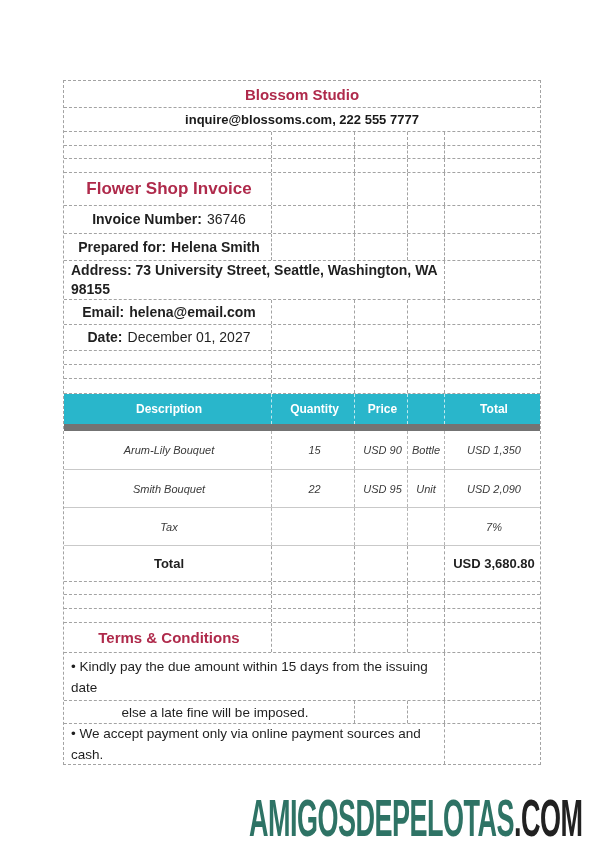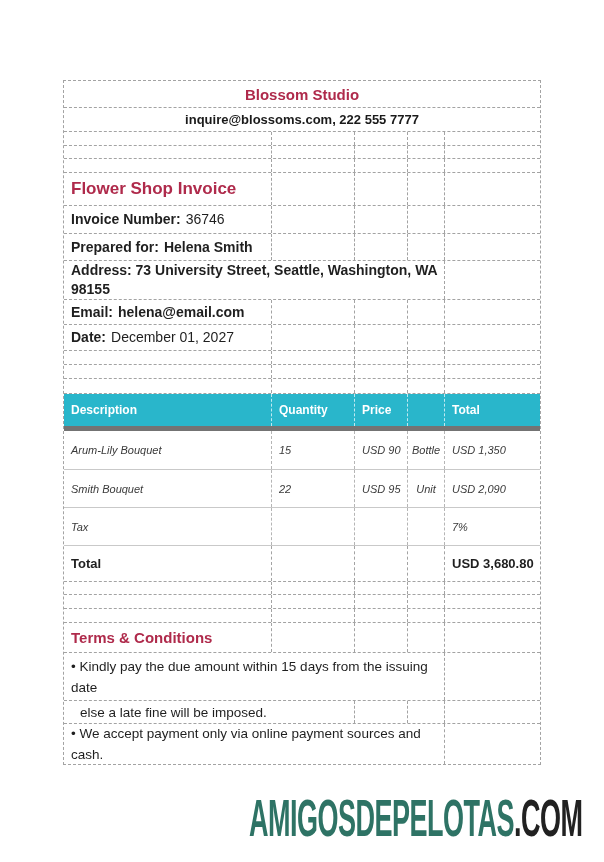--- a/index.html
+++ b/index.html
@@ -11,38 +11,38 @@
   .sheet{
     position:absolute;left:63px;top:80px;width:476px;
     border:1px dashed #a3a3a3;background:#fff;
   }
   .row{display:flex;align-items:center;box-sizing:border-box;border-bottom:1px dashed #a3a3a3;width:100%;}
   .row:last-child{border-bottom:none;}
   .cell{box-sizing:border-box;height:100%;display:flex;align-items:center;overflow:visible;}
   .cell + .cell{border-left:1px dashed #a3a3a3;}
   .c1{width:207px}.c2{width:83px}.c3{width:53px}.c4{width:37px}.c5{width:96px}
   .cAB{width:290px}.cAD{width:380px}
-  .pad{padding-left:7px;padding-right:4px;}
+  .pad{padding-left:7px;padding-right:4px;justify-content:center;}
   
   .h27{height:27px}.h24{height:24px}.h14{height:14px}.h13{height:13px}.h33{height:33px}
   .h28{height:28px}.h39{height:39px}.h25{height:25px}.h26{height:26px}.h15{height:15px}
   .h37{height:37px}.h38{height:38px}.h36{height:36px}.h30{height:30px}.h48{height:48px}
   .h23{height:23px}.h40{height:40px}
   
   .center{justify-content:center;text-align:right;}
   .company{color:#af2a4b;font-weight:700;font-size:15px;}
   .contact{color:#1a1a1a;font-weight:700;font-size:13px;}
   .section-title{color:#af2a4b;font-weight:700;font-size:17px;}
   .detail{font-size:14px;color:#1f1f1f;line-height:19px;}
   .detail .lbl{font-weight:700;}
   .detail .val-bold{font-weight:700;}
   .detail .val{font-weight:400;}
   .gap{display:inline-block;width:5px;}
   
-  .thead-row{background:#29b6cb;border-bottom:5px solid #737373;}
+  .thead-row{background:#29b6cb;border-bottom:7px solid #737373;}
   .thead-row .cell + .cell{border-left:1px dashed #bfe9f0;}
   .th{color:#ffffff;font-weight:700;font-size:12px;}
   .item-row{border-bottom:1px solid #c9c9c9;}
   .item-row .cell + .cell{border-left:1px dashed #b5b5b5;}
   .td{font-size:11px;color:#3a3a3a;font-style:italic;}
   .total-row{border-bottom:1px dashed #a3a3a3;}
   .total-txt{font-weight:700;font-size:13px;color:#1f1f1f;}
   
   .terms-title{color:#af2a4b;font-weight:700;font-size:15px;}
   .term{font-size:13.5px;color:#1f1f1f;line-height:21px;}

